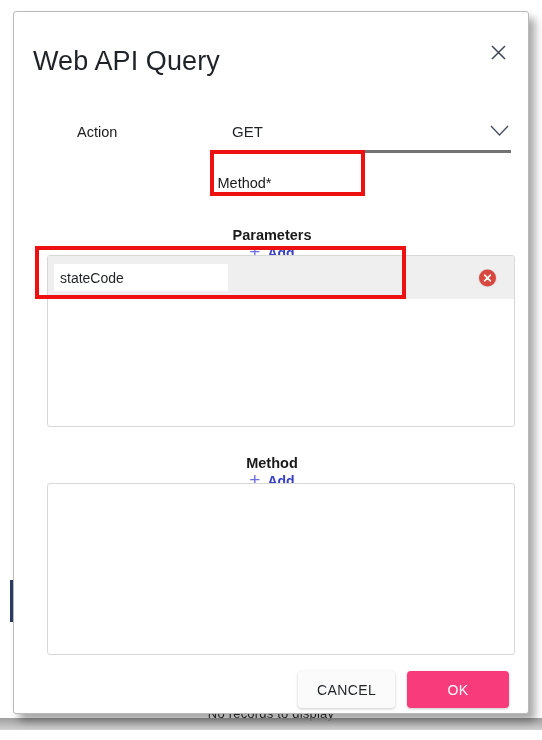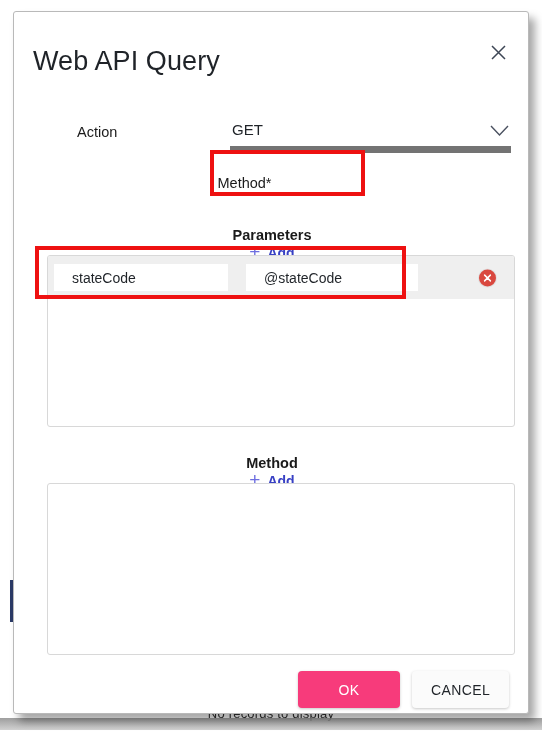--- a/index.html
+++ b/index.html
@@ -118,21 +118,21 @@
     color: #1a1a1a;
     padding-top: 11px;
     flex: 0 0 auto;
     margin-left: 44px;
   }
 
   .field-ctl {
     position: relative;
     flex: 1 1 auto;
     height: 40px;
-    border-bottom: 7px solid #737373;
+    border-bottom: 3px solid #737373;
     display: flex;
     align-items: center;
   }
   .field-value {
     font-size: 15px;
     color: #1f2328;
     padding-left: 2px;
     line-height: 1;
   }
   .chevron {
@@ -208,21 +208,21 @@
     padding: 0 0 0 6px;
   }
   .param-input {
     height: 27px;
     border: none;
     outline: none;
     background: #ffffff;
     font-family: "Liberation Sans", sans-serif;
     font-size: 14px;
     color: #1f2328;
-    padding: 0 18px;
+    padding: 0 6px;
   }
   .param-input.k { width: 174px; margin-right: 18px; }
   .param-input.v { width: 172px; }
 
   .del-btn {
     position: absolute;
     right: 18px;
     top: 50%;
     transform: translateY(-50%);
     width: 17px;
@@ -321,21 +321,20 @@
     <span class="section-title">Parameters</span>
     <button class="add-link">
       <span class="add-plus">+</span>
       <span class="add-text">Add</span>
     </button>
   </div>
 
   <div class="listbox lb-params">
     <div class="param-row">
       <input class="param-input k" type="text" value="stateCode" style="">
-      <input class="param-input v" type="text" value="@stateCode" style="">
       <button class="del-btn">
         <span>
           <svg width="9" height="9" viewBox="0 0 9 9" aria-hidden="true">
             <path d="M1.6 1.6 L7.4 7.4 M7.4 1.6 L1.6 7.4" stroke="#ffffff" stroke-width="1.5" fill="none" stroke-linecap="round"></path>
           </svg>
         </span>
       </button>
     </div>
   </div>
 
@@ -343,20 +342,20 @@
     <span class="section-title">Method</span>
     <button class="add-link">
       <span class="add-plus">+</span>
       <span class="add-text">Add</span>
     </button>
   </div>
 
   <div class="listbox lb-headers"></div>
 
   <div class="footer">
+    <button class="btn btn-cancel">CANCEL</button>
     <button class="btn btn-ok">OK</button>
-    <button class="btn btn-cancel">CANCEL</button>
   </div>
 
 </div>
 
 <div class="annot a-method"></div>
 <div class="annot a-param"></div>
 
 </body></html>

